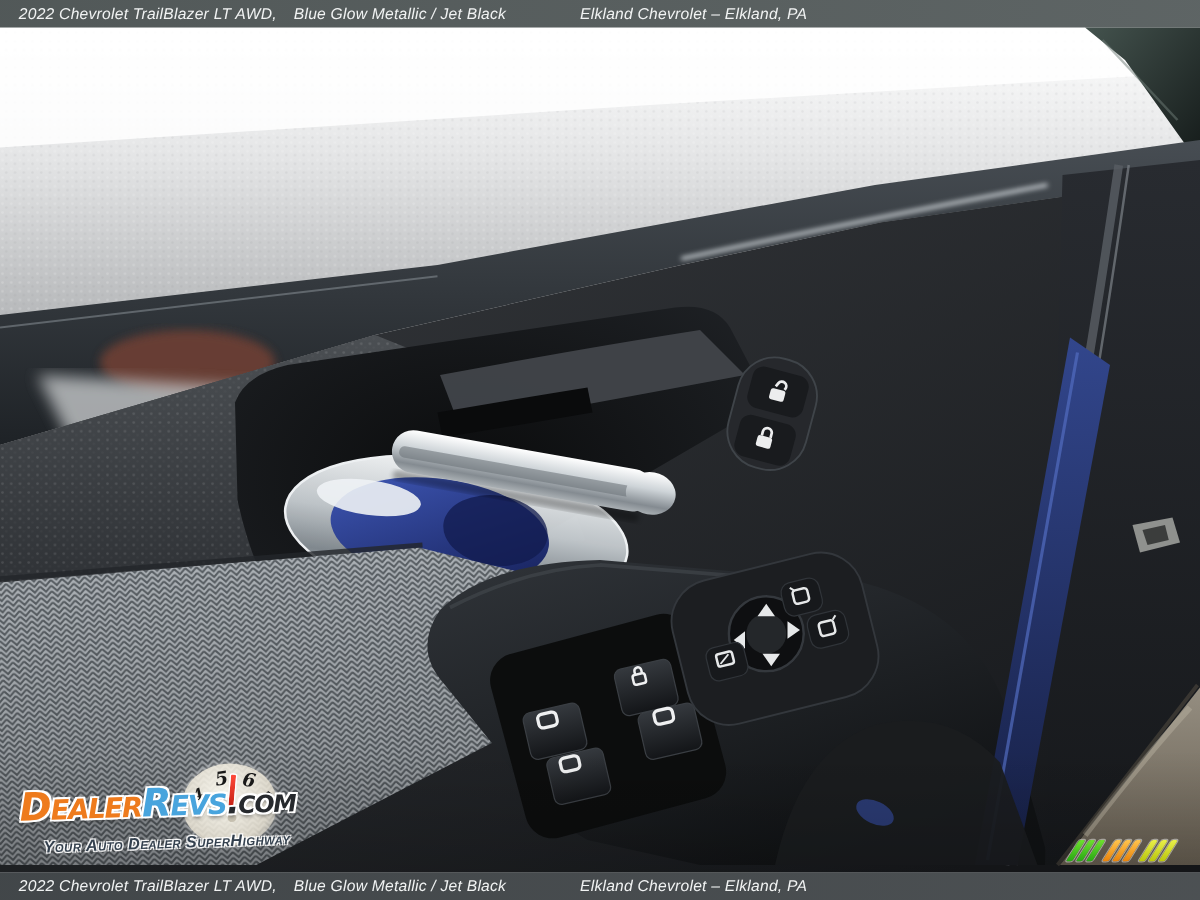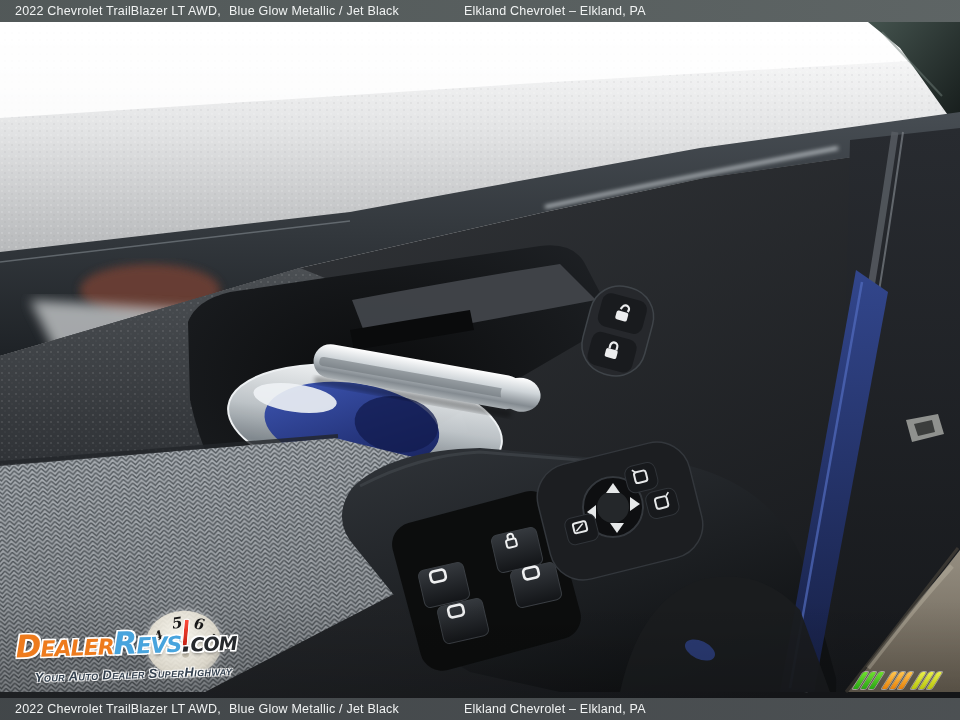--- a/index.html
+++ b/index.html
@@ -6,23 +6,23 @@
   .stage{position:relative;width:960px;height:720px;overflow:hidden;background:#dcdedf;
          font-family:"Liberation Sans", sans-serif;}
   svg{display:block}
   .photo{position:absolute;left:0;top:0;z-index:1;}
 
   
   .bar{position:absolute;left:0;width:960px;height:22px;z-index:5;
        font-size:12.5px;color:#f1f3f3;letter-spacing:.2px;}
   .bar.top{top:0;background:linear-gradient(90deg,rgba(73,80,80,.94),rgba(62,70,70,.80));}
   .bar.bottom{top:698px;background:linear-gradient(90deg,rgba(49,54,57,.90),rgba(40,45,48,.80));}
-  .bar span{position:absolute;top:0;line-height:22px;white-space:nowrap;}
+  .bar span{position:absolute;top:0;line-height:22px;white-space:nowrap;font-style:italic;}
   .bar .t1{left:15px}
-  .bar .t2{left:229px}
+  .bar .t2{left:235px}
   .bar .t3{left:464px}
 
   
   .watermark{position:absolute;left:8px;top:610px;width:280px;height:84px;z-index:4;
              transform:rotate(-2deg);}
   .gauge{position:absolute;left:138px;top:2px;width:76px;height:66px;border-radius:50%;
          background:radial-gradient(circle at 45% 40%, rgba(255,253,244,.95), rgba(235,229,214,.85) 65%, rgba(235,229,214,.25) 95%);
          box-shadow:0 0 6px rgba(255,255,255,.5);}
   .gauge .num{position:absolute;font-family:"DejaVu Serif", serif;font-style:italic;font-weight:bold;color:#191919;}
   .gauge .n4{left:9px;top:17px;font-size:12px;transform:rotate(-22deg);}

